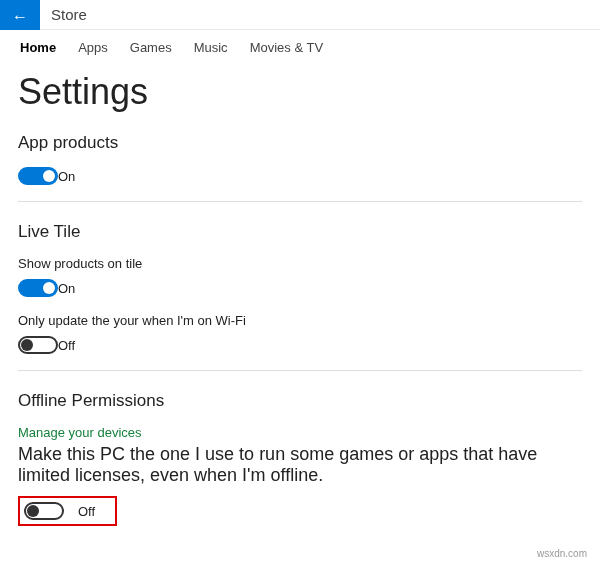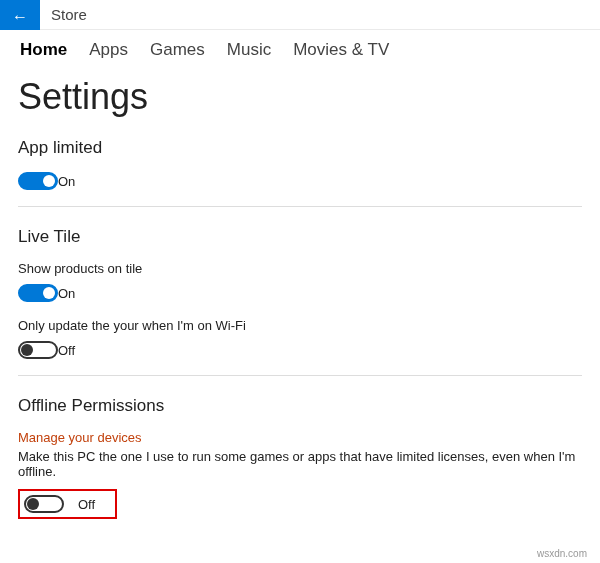--- a/index.html
+++ b/index.html
@@ -33,21 +33,21 @@
       margin-left: 11px;
       font-size: 15px;
       color: #444;
     }
     .tabs {
       display: flex;
       gap: 22px;
       padding: 10px 20px 12px 20px;
     }
     .tab {
-      font-size: 17px;
+      font-size: 13px;
       color: #444;
       cursor: pointer;
       text-align: center;
     }
     .tab.active {
       font-weight: 600;
       color: #000;
     }
     .content {
       padding: 0 18px 0 18px;
@@ -109,28 +109,28 @@
     }
     .toggle-state {
       font-size: 13px;
     }
     hr.divider {
       border: none;
       border-top: 1px solid #ddd;
       margin: 10px 0 0 0;
     }
     .link {
-      color: #c2410c;
+      color: #15803d;
       font-size: 13px;
       margin-bottom: 4px;
       cursor: pointer;
       display: inline-block;
     }
     .desc {
-      font-size: 13px;
+      font-size: 18px;
       color: #222;
       margin-bottom: 10px;
     }
     .highlight-box {
       display: inline-flex;
       align-items: center;
       gap: 14px;
       border: 2px solid #d00;
       padding: 4px 20px 4px 4px;
     }
@@ -158,21 +158,21 @@
   <div class="tab">Games</div>
   <div class="tab">Music</div>
   <div class="tab">Movies &amp; TV</div>
 </div>
 
 <div class="content">
 
   <h1 class="page-title">Settings</h1>
 
   
-  <div class="section-header">App limited</div>
+  <div class="section-header">App products</div>
   <div class="toggle-row">
     <div class="toggle on"></div>
     <span class="toggle-state">On</span>
   </div>
 
   <hr class="divider">
 
   
   <div class="section-header">Live Tile</div>
 

